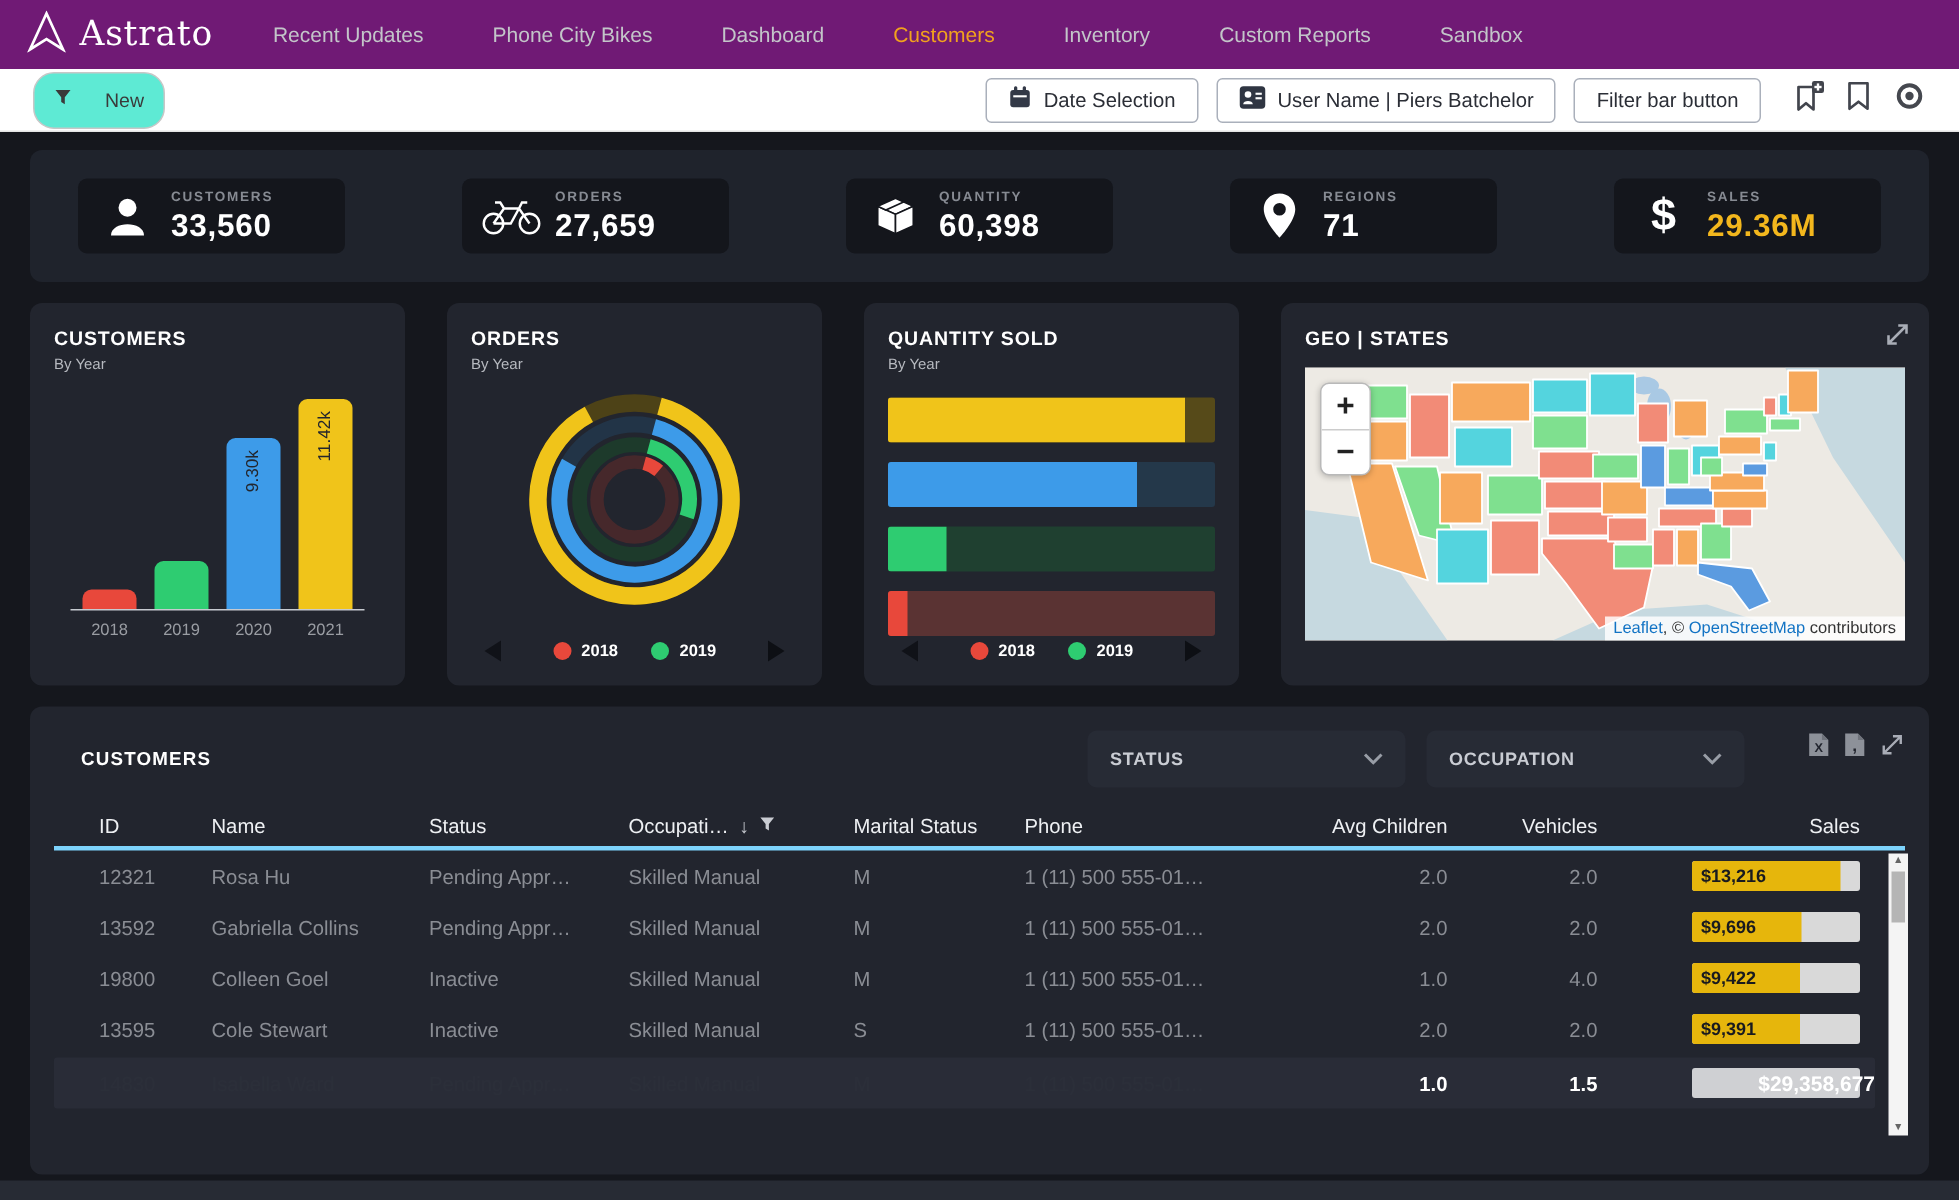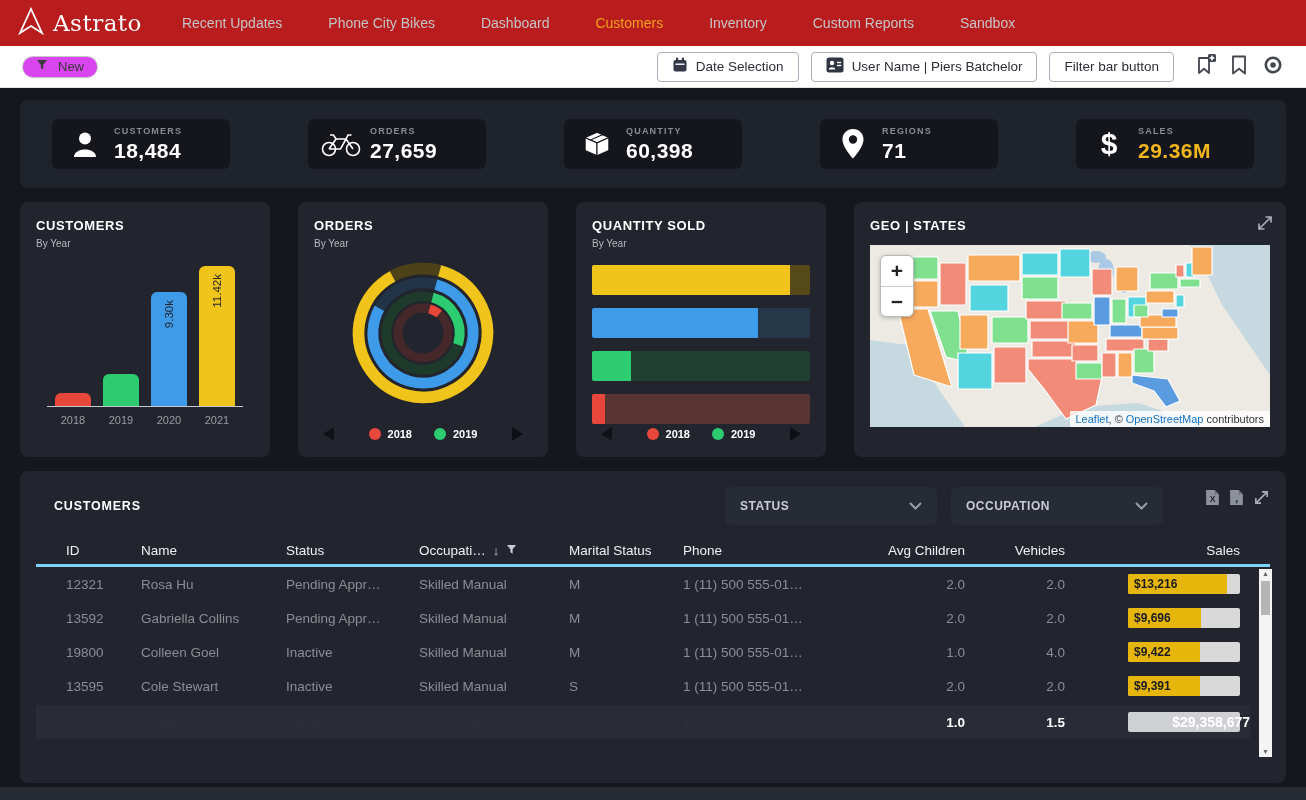--- a/index.html
+++ b/index.html
@@ -4,30 +4,30 @@
 <style>
   * { box-sizing: border-box; }
   html,body { margin:0; padding:0; }
   body {
     width:1306px; height:800px; overflow:hidden; position:relative;
     background:#15171d; font-family:"Liberation Sans", sans-serif;
   }
   [data-interactable="true"] { cursor:pointer; }
 
   
-  .topnav { height:46px; background:#b91c1c; display:flex; align-items:center; padding:0 18px; }
+  .topnav { height:46px; background:#701a75; display:flex; align-items:center; padding:0 18px; }
   .logo { display:flex; align-items:center; gap:9px; margin-right:40px; }
   .logo-text { font-family:"DejaVu Serif", serif; font-size:23px; color:#ffffff; letter-spacing:.5px; }
   .nav-items { display:flex; align-items:center; gap:46px; }
   .nav-item { font-size:14px; color:#c3c5c9; white-space:nowrap; }
   .nav-item.active { color:#f1a11d; }
 
   
   .toolbar { height:42px; background:#ffffff; display:flex; align-items:center; padding:0 22px; border-bottom:1px solid #e4e4e4; }
-  .pill { display:flex; align-items:center; gap:10px; height:22px; padding:0 13px; border:1px solid #c7c7c7; border-radius:14px; background:#d946ef; }
+  .pill { display:flex; align-items:center; gap:22px; height:38px; padding:0 13px; border:1px solid #c7c7c7; border-radius:14px; background:#5eead4; }
   .pill span { font-size:13px; color:#3a3a3a; }
   .tb-right { margin-left:auto; display:flex; align-items:center; gap:12px; }
   .tb-btn { display:flex; align-items:center; gap:8px; height:30px; padding:0 14px; border:1.4px solid #aab0bb; border-radius:4px; background:#fff; font-size:13.5px; color:#2b2e36; white-space:nowrap; }
   .tb-icons { display:flex; align-items:center; gap:15px; margin-left:10px; }
 
   
   .content { padding:12px 20px 0; }
 
   .kpi-strip { background:#1f232c; border-radius:8px; height:88px; display:flex; align-items:center; justify-content:space-between; padding:0 32px; margin-bottom:14px; }
   .kpi-card { background:#14161c; border-radius:6px; width:178px; height:50px; display:flex; align-items:center; padding:0 4px; }
@@ -203,21 +203,21 @@
   <div class="kpi-strip" data-interactable="false">
     <div class="kpi-card" data-interactable="true">
       <div class="kpi-icon" data-interactable="false">
         <svg width="30" height="30" viewBox="0 0 30 30">
             <circle cx="15" cy="9.5" r="6" fill="#fff"></circle>
             <path d="M4 28 C4 18 26 18 26 28 Z" fill="#fff"></path>
           </svg>
       </div>
       <div>
           <div class="kpi-label" data-interactable="false">CUSTOMERS</div>
-      <div class="kpi-value" data-interactable="false">18,484</div>
+      <div class="kpi-value" data-interactable="false">33,560</div>
         </div>
     </div>
     <div class="kpi-card" data-interactable="true">
       <div class="kpi-icon" data-interactable="false">
         <svg width="42" height="26" viewBox="0 0 42 26">
             <circle cx="9" cy="18" r="6.5" fill="none" stroke="#fff" stroke-width="1.6"></circle>
             <circle cx="33" cy="18" r="6.5" fill="none" stroke="#fff" stroke-width="1.6"></circle>
             <path d="M9 18 L16 8 H26 L33 18 M26 8 L20.5 18 H9 M16 8 L13.5 4 H10 M26 8 L28 4 L31.5 4" fill="none" stroke="#fff" stroke-width="1.6"></path>
           </svg>
       </div>

